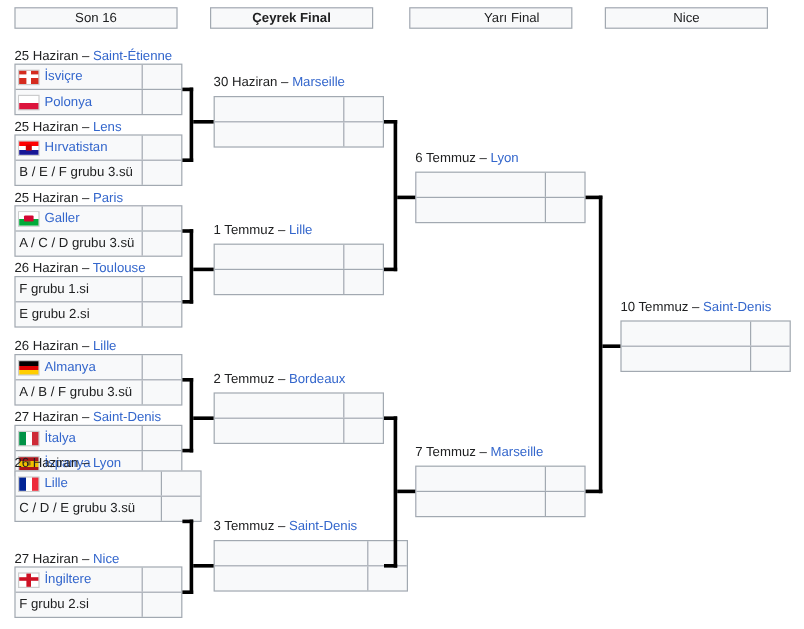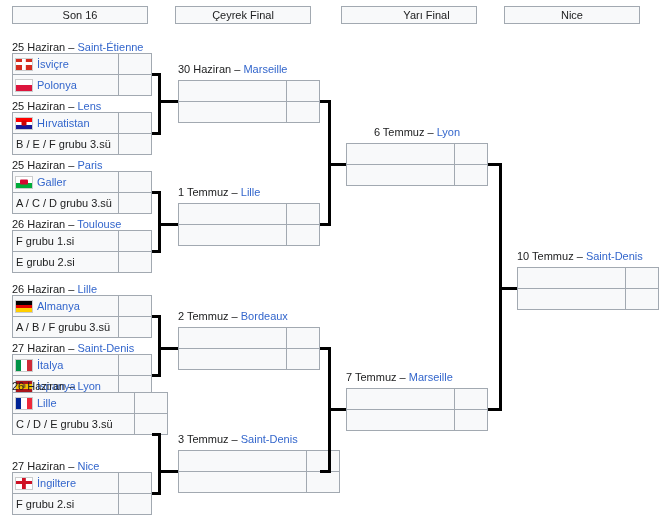--- a/index.html
+++ b/index.html
@@ -29,21 +29,21 @@
   }
   .emblem{position:absolute;left:50%;top:50%;transform:translate(-50%,-50%);border-radius:1px;}
   .line{position:absolute;background:#000;}
 </style>
 </head>
 <body>
 
 <div class="stage">
 
   <div class="hdr" style="left:12px;top:6px;">Son 16</div>
-  <div class="hdr" style="left:175px;top:6px;">Çeyrek Final</div>
+  <div class="hdr" style="left:175px;top:6px;font-weight:bold;">Çeyrek Final</div>
   <div class="hdr" style="left:341px;top:6px;padding-left:35px;">Yarı Final</div>
   <div class="hdr" style="left:504px;top:6px;">Nice</div>
 
   <div class="match" style="left:12px;top:41px;width:140px;">
     <div class="date"><span>25 Haziran – </span><a class="link">Saint-Étienne</a></div>
     <div class="box">
       <div class="row">
         <div class="cell-main">
             <span class="flag" style="background: linear-gradient(rgb(255, 255, 255), rgb(255, 255, 255)) 50% 50% / 100% 28% no-repeat, linear-gradient(rgb(255, 255, 255), rgb(255, 255, 255)) 50% 50% / 24% 100% no-repeat, rgb(213, 43, 30);"></span>
             <a class="link">İsviçre</a>
@@ -248,21 +248,21 @@
           <div class="cell-main"></div>
           <div class="cell-score"></div>
         </div>
       <div class="row">
           <div class="cell-main"></div>
           <div class="cell-score"></div>
         </div>
     </div>
   </div>
 
-  <div class="match gap" style="left:346px;top:126px;width:142px;text-align:center;">
+  <div class="match gap" style="left:346px;top:126px;width:142px;">
     <div class="date"><span>6 Temmuz – </span><a class="link">Lyon</a></div>
     <div class="box">
       <div class="row">
           <div class="cell-main"></div>
           <div class="cell-score"></div>
         </div>
       <div class="row">
           <div class="cell-main"></div>
           <div class="cell-score"></div>
         </div>

